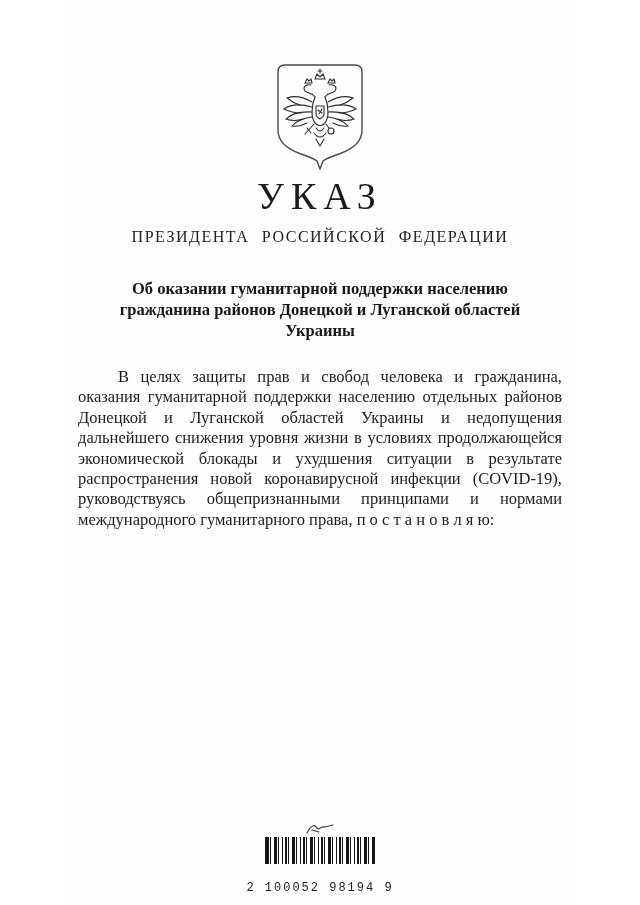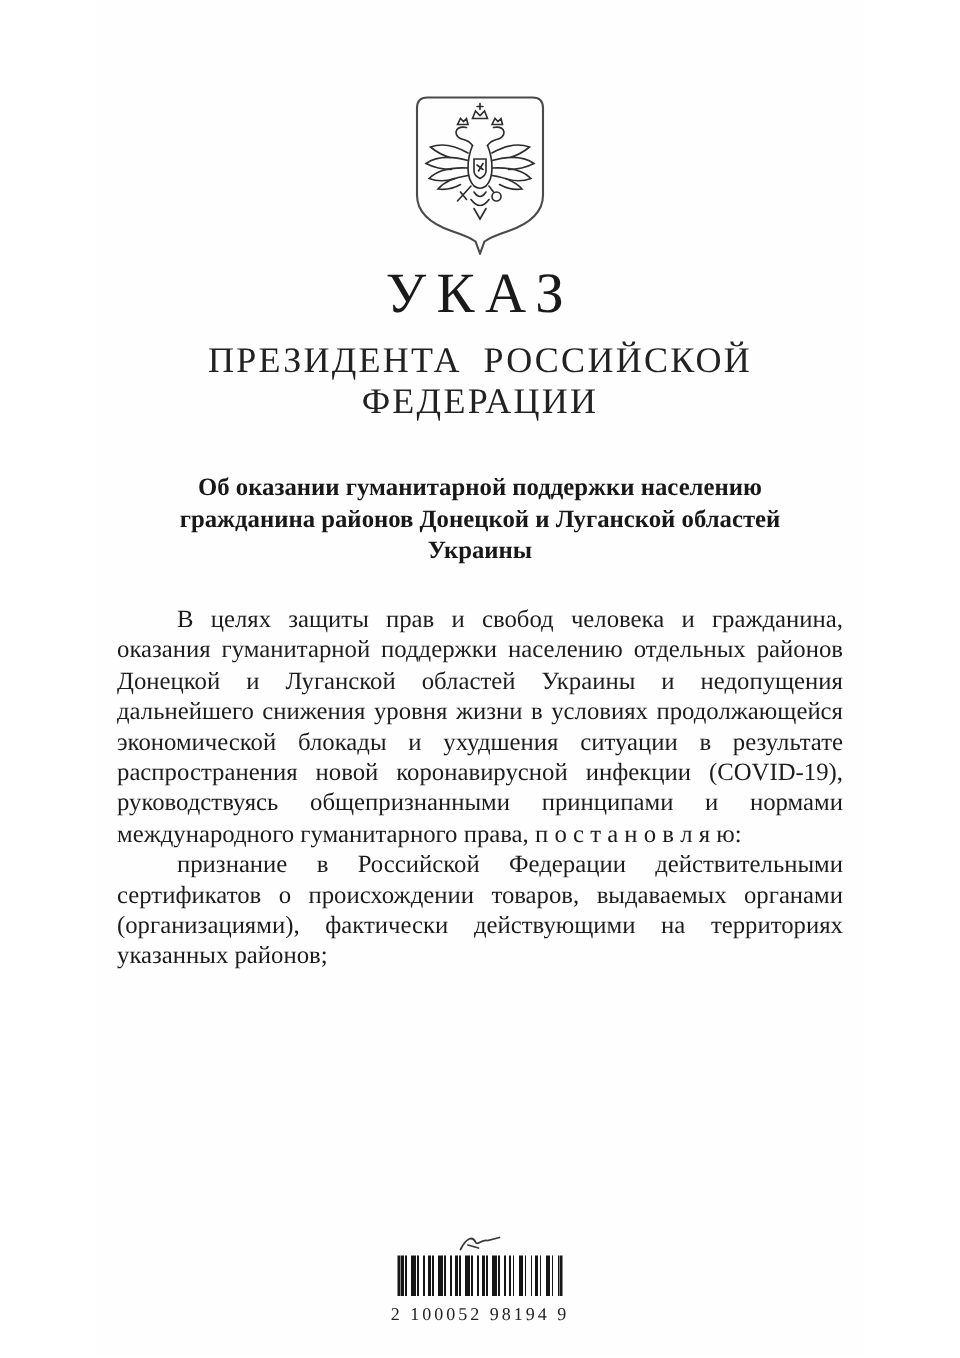--- a/index.html
+++ b/index.html
@@ -27,21 +27,21 @@
     margin: 4px 0 0 0;
     text-align: center;
     font-size: 38px;
     font-weight: 400;
     letter-spacing: 7px;
     color: #1a1a1a;
   }
   .doc-authority {
     margin: 10px 0 0 0;
     text-align: center;
-    font-size: 24px;
+    font-size: 16px;
     font-weight: 400;
     letter-spacing: 1.5px;
     word-spacing: 7px;
     color: #222;
   }
   .doc-subject {
     max-width: 418px;
     margin: 32px auto 0 auto;
     text-align: center;
     font-size: 16.5px;
@@ -88,22 +88,22 @@
         #161616 7px, #161616 10px,
         #fefefe 10px, #fefefe 11px,
         #161616 11px, #161616 12px,
         #fefefe 12px, #fefefe 15px,
         #161616 15px, #161616 16px,
         #fefefe 16px, #fefefe 18px);
     border-left: 2px solid #161616;
     border-right: 2px solid #161616;
   }
   .barcode-digits {
-    margin-top: 5px;
-    font-family: Liberation Serif, serif;
+    margin-top: 17px;
+    font-family: Liberation Mono, monospace;
     font-size: 12px;
     letter-spacing: 2px;
     color: #222;
   }
 </style>
 </head>
 <body>
 
 <div class="page">
 
@@ -151,21 +151,20 @@
   </div>
 
   <h1 class="doc-title">УКАЗ</h1>
 
   <h2 class="doc-authority">ПРЕЗИДЕНТА РОССИЙСКОЙ ФЕДЕРАЦИИ</h2>
 
   <div class="doc-subject">Об оказании гуманитарной поддержки населению гражданина районов Донецкой и Луганской областей Украины</div>
 
   <div class="doc-body">
     <p>В целях защиты прав и свобод человека и гражданина, оказания гуманитарной поддержки населению отдельных районов Донецкой и Луганской областей Украины и недопущения дальнейшего снижения уровня жизни в условиях продолжающейся экономической блокады и ухудшения ситуации в результате распространения новой коронавирусной инфекции (COVID-19), руководствуясь общепризнанными принципами и нормами международного гуманитарного права, п о с т а н о в л я ю:</p>
-    <p>признание в Российской Федерации действительными сертификатов о происхождении товаров, выдаваемых органами (организациями), фактически действующими на территориях указанных районов;</p>
   </div>
 
   <div class="barcode-block">
     <svg class="registration-mark" viewBox="0 0 34 14" xmlns="http://www.w3.org/2000/svg" aria-hidden="true">
       <path d="M4,11 C8,3 12,2 14,6 C15,9 18,4 22,5 L30,3 M9,8 L16,10" fill="none" stroke="#3a3a3a" stroke-width="1.2" stroke-linecap="round"></path>
     </svg>
     <div class="barcode-bars"></div>
     <div class="barcode-digits">2 100052 98194 9</div>
   </div>
 

